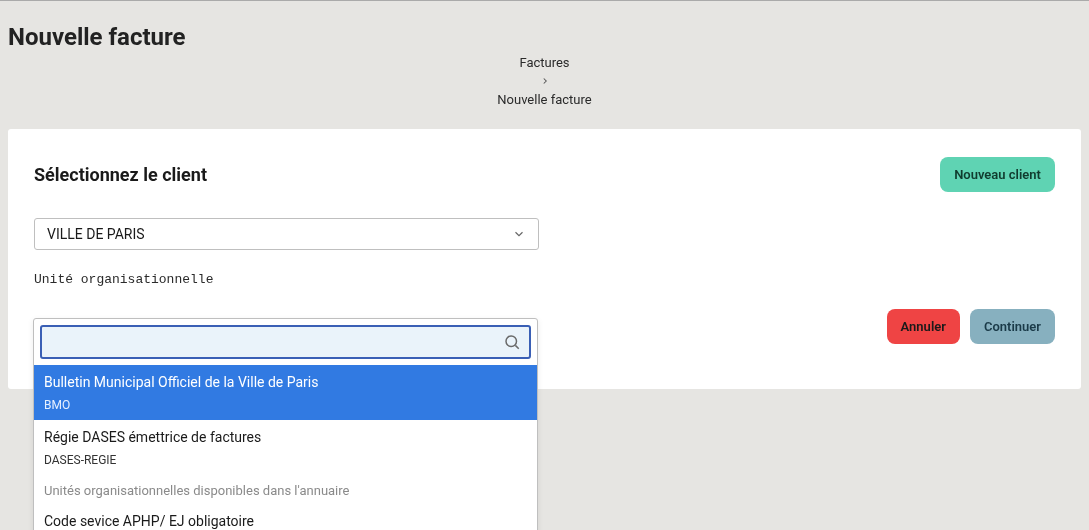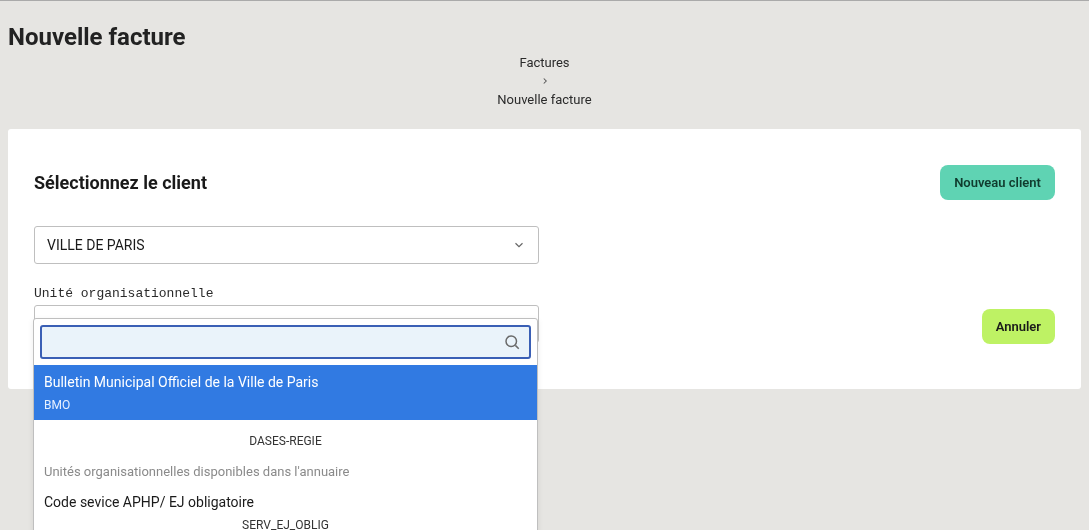--- a/index.html
+++ b/index.html
@@ -40,21 +40,21 @@
   }
   .breadcrumb .chev {
     display: inline-flex;
     align-items: center;
     color: #555;
   }
   .card {
     background: #fff;
     margin: 12px 8px 0 8px;
     border-radius: 3px;
-    padding: 36px 26px 40px 26px;
+    padding: 28px 26px 40px 26px;
     position: relative;
     min-height: 260px;
   }
   .section-header {
     display: flex;
     justify-content: space-between;
     align-items: center;
     margin-bottom: 26px;
   }
   .section-title {
@@ -69,34 +69,34 @@
     font-weight: 600;
     padding: 10px 14px;
     cursor: pointer;
     font-family: inherit;
   }
   .btn-new-client {
     background: #5fd3b3;
     color: #103b2e;
   }
   .btn-cancel {
-    background: #bef264;
+    background: #ef4444;
     color: #1a1a1a;
   }
   .btn-continue {
     background: #87b0bf;
     color: #1a3a48;
   }
   .form-column {
     width: 505px;
   }
   .select-box {
     border: 1px solid #bfbfbf;
     border-radius: 3px;
-    height: 38px;
+    height: 32px;
     width: 100%;
     display: flex;
     align-items: center;
     justify-content: space-between;
     padding: 0 12px;
     font-size: 14px;
     background: #fff;
     cursor: pointer;
   }
   .select-box .value { color: #1a1a1a; }
@@ -165,21 +165,21 @@
   .dd-item .secondary {
     font-size: 12px;
     margin-top: 6px;
   }
   .dd-item.highlight {
     background: #317ae2;
     color: #fff;
   }
   .dd-item.highlight .secondary { color: #e6f0ff; }
   .dd-item:not(.highlight) .primary { color: #1a1a1a; }
-  .dd-item:not(.highlight) .secondary { color: #333; text-align: center; }
+  .dd-item:not(.highlight) .secondary { color: #333; }
   .dd-group-header {
     padding: 8px 10px 6px 10px;
     font-size: 13px;
     color: #8a8a8a;
     cursor: default;
   }
   .dd-item.cut .secondary {
     
   }
 </style>
@@ -213,32 +213,25 @@
         <span class="value">VILLE DE PARIS</span>
         <span class="chev-icon">
           <svg width="14" height="14" viewBox="0 0 24 24" fill="none" stroke="#666" stroke-width="2">
               <polyline points="6 9 12 15 18 9"></polyline>
             </svg>
         </span>
       </div>
 
       <div class="field-label">Unité organisationnelle</div>
 
-      <div class="select-box">
-        <span class="placeholder">Sélectionne</span>
-        <span class="chev-icon">
-          <svg width="14" height="14" viewBox="0 0 24 24" fill="none" stroke="#666" stroke-width="2">
-              <polyline points="6 15 12 9 18 15"></polyline>
-            </svg>
-        </span>
-      </div>
     </div>
 
     <div class="actions-row">
       <button class="btn btn-cancel">Annuler</button>
+      <button class="btn btn-continue">Continuer</button>
     </div>
   </div>
 
   <div class="dropdown">
     <div class="dd-search-wrap">
       <div class="dd-search">
         <input type="text" value="" style="">
         <span class="search-icon">
           <svg width="18" height="18" viewBox="0 0 24 24" fill="none" stroke="currentColor" stroke-width="2">
               <circle cx="11" cy="11" r="7"></circle>
@@ -246,20 +239,21 @@
             </svg>
         </span>
       </div>
     </div>
     <div class="dd-list">
       <div class="dd-item highlight">
         <div class="primary">Bulletin Municipal Officiel de la Ville de Paris</div>
         <div class="secondary">BMO</div>
       </div>
       <div class="dd-item">
+        <div class="primary">Régie DASES émettrice de factures</div>
         <div class="secondary">DASES-REGIE</div>
       </div>
       <div class="dd-group-header">Unités organisationnelles disponibles dans l'annuaire</div>
       <div class="dd-item cut">
         <div class="primary">Code sevice APHP/ EJ obligatoire</div>
         <div class="secondary">SERV_EJ_OBLIG</div>
       </div>
     </div>
   </div>
 

